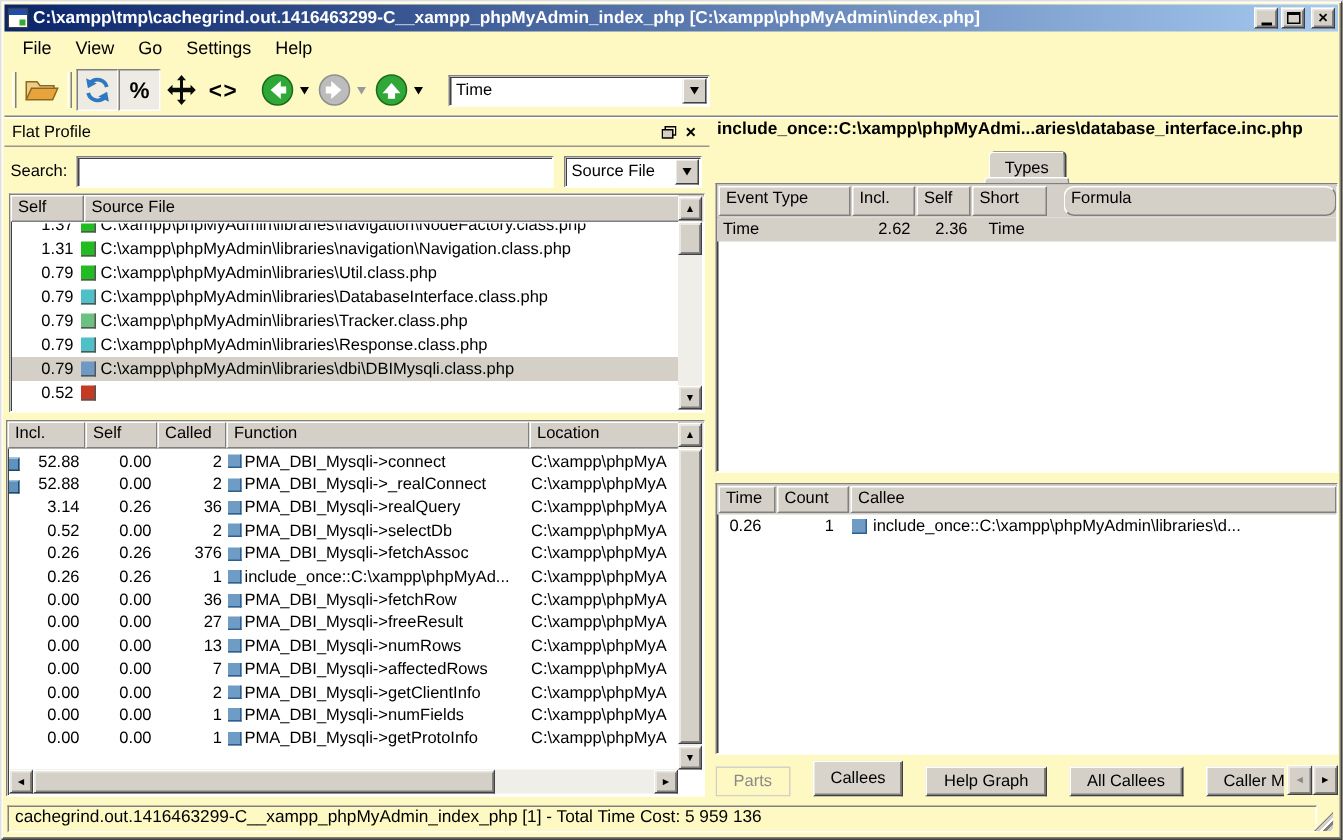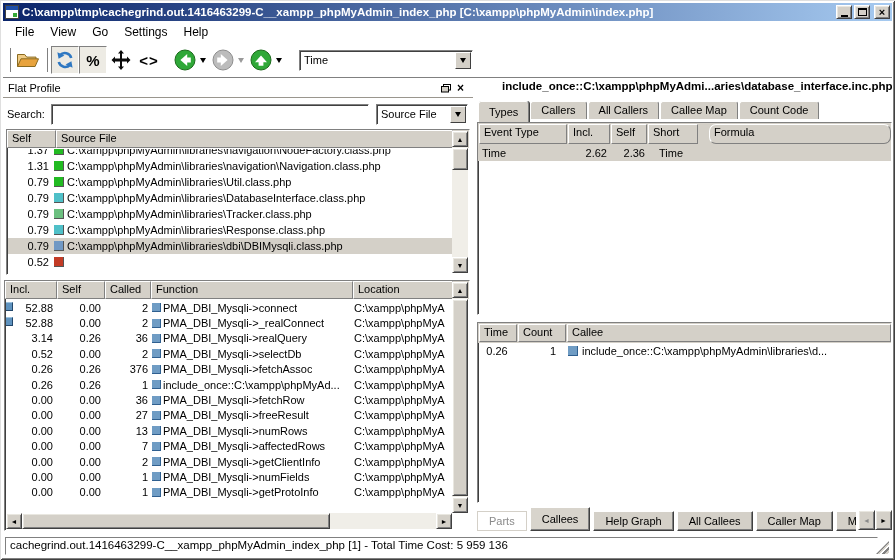--- a/index.html
+++ b/index.html
@@ -1,19 +1,19 @@
 <!DOCTYPE html>
 <html><head>
 <meta charset="utf-8">
 <style>
   * { box-sizing: border-box; margin:0; padding:0; }
   html,body { background:#808080; }
   body { font-family:"Liberation Sans", sans-serif; }
   #window{
-    position:relative; width:895px; height:560px; background:#ffffff; overflow:hidden;
+    position:relative; width:895px; height:560px; background:#fef9c3; overflow:hidden;
     box-shadow: inset 1px 1px 0 #dfdfdf, inset -1px -1px 0 #404040, inset 2px 2px 0 #ffffff, inset -2px -2px 0 #808080;
   }
   
   .titlebar{position:absolute;left:3px;top:3px;right:3px;height:18px;
     background:linear-gradient(90deg,#0a246a,#a6caf0);display:flex;align-items:center;padding:0 2px;gap:3px;}
   .title-text{flex:1;color:#fff;font-weight:bold;font-size:11.5px;white-space:nowrap;overflow:hidden;}
   .wbtn{width:16px;height:14px;background:#d4d0c8;border:1px solid;border-color:#fff #404040 #404040 #fff;
     box-shadow:inset 1px 1px 0 #e9e7e0, inset -1px -1px 0 #808080;display:flex;align-items:center;justify-content:center;}
   .wbtn.close{margin-left:2px;}
   .glyph-min{display:block;width:7px;height:2px;background:#000;margin-top:7px;}
@@ -76,57 +76,57 @@
   .sb-thumb{position:absolute;left:0;width:16px;background:#d4d0c8;border:1px solid;border-color:#fff #404040 #404040 #fff;
     box-shadow:inset 1px 1px 0 #e9e7e0, inset -1px -1px 0 #808080;}
   #func-table{left:1px;top:201px;right:3px;bottom:2px;}
   #func-table .hdr-cell.h-incl{width:52px;}
   #func-table .hdr-cell.h-self2{width:48px;}
   #func-table .hdr-cell.h-called{width:46px;}
   #func-table .hdr-cell.h-func{width:202px;}
   #func-table .hdr-cell.h-loc{flex:1;margin-right:16px;}
   .funcbody{position:absolute;left:1px;top:19px;right:17px;bottom:18px;overflow:hidden;}
   .qrow{display:flex;align-items:center;height:15.4px;font-size:11px;white-space:nowrap;}
-  .q-incl{width:52px;flex:none;display:flex;align-items:flex-start;justify-content:flex-end;padding-right:5px;gap:12px;}
+  .q-incl{width:52px;flex:none;display:flex;align-items:flex-end;justify-content:flex-end;padding-right:5px;gap:12px;}
   .inclbar{width:13px;height:9px;background:#5f93bf;border-right:1px solid #23476b;border-bottom:1px solid #23476b;border-top:1px solid #9cc2de;}
   .q-self{width:48px;flex:none;text-align:right;padding-right:5px;}
   .q-called{width:46px;flex:none;text-align:right;padding-right:4px;}
   .q-func{width:202px;flex:none;display:flex;align-items:center;overflow:hidden;}
   .sq{width:9px;height:9px;flex:none;background:#6f9cc4;border-right:1px solid #2f5f8f;border-bottom:1px solid #2f5f8f;margin-right:2px;}
   .q-func span.t{overflow:hidden;white-space:nowrap;}
   .q-loc{flex:1;overflow:hidden;}
   .hsb{position:absolute;left:1px;right:17px;bottom:1px;height:16px;background:#f0eee8;}
   .hsb .sb-left{left:0;top:0;} .hsb .sb-right{right:0;top:0;}
   .hsb .h-thumb{position:absolute;left:16px;top:0;width:308px;height:16px;background:#d4d0c8;border:1px solid;
     border-color:#fff #404040 #404040 #fff;box-shadow:inset 1px 1px 0 #e9e7e0, inset -1px -1px 0 #808080;}
   
   .panel-right{position:absolute;left:477px;top:79px;right:3px;bottom:27px;}
   .detail-header{position:absolute;left:1px;top:1px;right:0;height:18px;font-size:11.5px;font-weight:bold;
-    white-space:nowrap;overflow:hidden;margin-left:24px;}
-  .tabsrow{position:absolute;left:1px;top:22px;right:0;height:21px;display:flex;align-items:flex-start;}
+    white-space:nowrap;overflow:hidden;}
+  .tabsrow{position:absolute;left:1px;top:22px;right:0;height:21px;display:flex;align-items:center;flex-direction:column;}
   .tab{height:18px;padding:2px 10px 0 10px;font-size:11px;background:#d4d0c8;border:1px solid #808080;border-bottom:none;
     border-top-color:#fff;border-left-color:#fff;border-radius:3px 3px 0 0;margin-right:1px;position:relative;}
   .tab.active{height:21px;padding-top:4px;z-index:3;box-shadow:1px 0 0 #404040;}
   #types-table{left:0;top:43px;right:0;height:193px;}
   #types-table .hdr-row{height:22px;}
   #types-table .hdr-cell{margin:1px 0 1px 1px;}
   .h-evt{width:88px;} .h-tincl{width:42px;} .h-tself{width:36px;} .h-tshort{width:50px;}
   .h-gap{width:9px;background:#d4d0c8;border:none;margin:1px 0;} .h-formula{flex:1;border-radius:7px;}
   .trow{display:flex;height:16px;font-size:11px;background:#d4d0c8;align-items:center;}
   .t-evt{width:89px;padding-left:4px;} .t-incl{width:42px;text-align:right;padding-right:2px;}
   .t-self{width:36px;text-align:right;padding-right:0;} .t-short{width:59px;padding-left:14px;} .t-formula{flex:1;}
   #callees-table{left:0;top:243px;right:0;height:181px;}
   #callees-table .hdr-row{height:20px;}
   #callees-table .hdr-cell{margin:1px 0 1px 1px;}
   .h-ctime{width:38px;} .h-ccount{width:48px;} .h-callee{flex:1;}
   .crow{display:flex;height:16px;font-size:11px;align-items:center;white-space:nowrap;}
   .c-time{width:38px;text-align:center;flex:none;} .c-count{width:48px;text-align:right;padding-right:8px;flex:none;}
   .c-callee{flex:1;display:flex;align-items:center;overflow:hidden;padding-left:4px;}
   .c-callee .sq{margin-right:4px;width:10px;height:10px;}
-  .btabs{position:absolute;left:0;right:36px;bottom:2px;height:24px;display:flex;align-items:flex-end;overflow:hidden;}
+  .btabs{position:absolute;left:0;right:36px;bottom:2px;height:24px;display:flex;align-items:flex-end;overflow:hidden;gap:12px;}
   .btab{height:20px;padding:3px 11px 0 11px;font-size:11px;background:#d4d0c8;border:1px solid;
     border-color:#fff #404040 #404040 #fff;box-shadow:inset -1px -1px 0 #808080;margin-right:3px;white-space:nowrap;flex:none;}
   .btab.active{height:24px;padding-top:5px;background:#d8d4cc;}
   .btab.disabled{border-color:#d4d0c8;box-shadow:none;color:#8a8a8a;background:transparent;}
   .btab-scroll{position:absolute;right:0;bottom:3px;display:flex;}
   .btab-scroll .sbt{position:static;width:17px;height:20px;}
   .sbt.dis{color:#8a8a8a;}
   
   .statusbar{position:absolute;left:3px;right:3px;bottom:3px;height:23px;padding:3px 2px 6px 2px;}
   .status-field{height:18px;border:1px solid;border-color:#808080 #fff #fff #808080;padding:1px 4px;font-size:11.5px;

